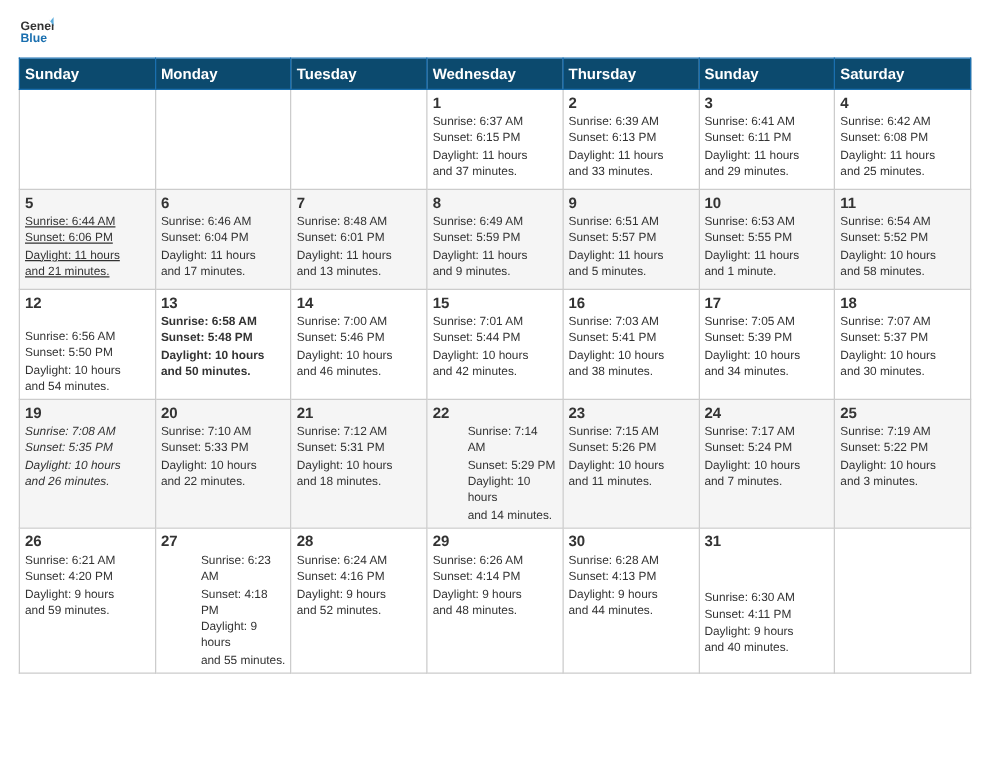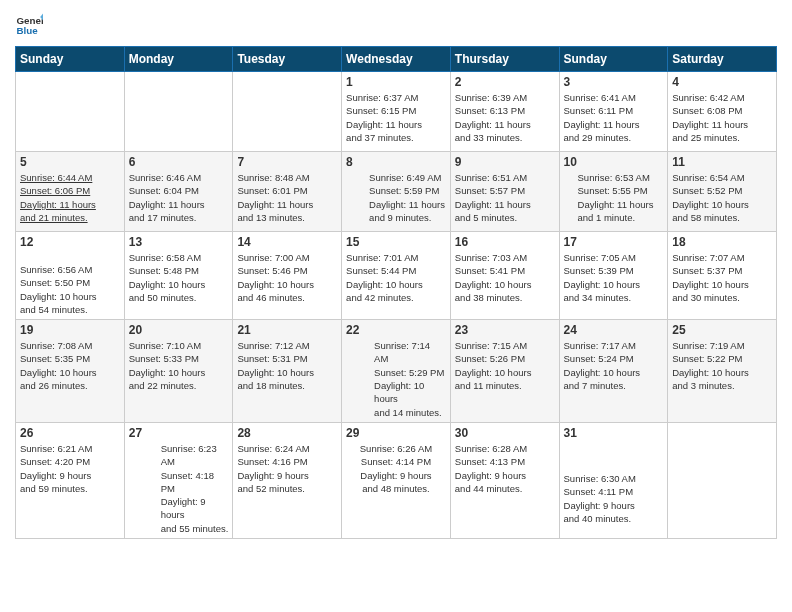--- a/index.html
+++ b/index.html
@@ -169,35 +169,35 @@
           </td>
           <td>
             <span class="day-number">7</span>
             <div class="day-info" style="white-space: pre-line;">Sunrise: 8:48 AM
 Sunset: 6:01 PM
 Daylight: 11 hours
 and 13 minutes.</div>
           </td>
           <td>
             <span class="day-number">8</span>
-            <div class="day-info" style="white-space: pre-line; margin-left: 23px;">Sunrise: 6:49 AM
+            <div class="day-info" style="white-space: pre-line;">Sunrise: 6:49 AM
 Sunset: 5:59 PM
 Daylight: 11 hours
 and 9 minutes.</div>
           </td>
           <td>
             <span class="day-number">9</span>
             <div class="day-info" style="white-space: pre-line;">Sunrise: 6:51 AM
 Sunset: 5:57 PM
 Daylight: 11 hours
 and 5 minutes.</div>
           </td>
           <td>
             <span class="day-number">10</span>
-            <div class="day-info" style="white-space: pre-line; margin-left: 14px;">Sunrise: 6:53 AM
+            <div class="day-info" style="white-space: pre-line;">Sunrise: 6:53 AM
 Sunset: 5:55 PM
 Daylight: 11 hours
 and 1 minute.</div>
           </td>
           <td>
             <span class="day-number">11</span>
             <div class="day-info" style="white-space: pre-line;">Sunrise: 6:54 AM
 Sunset: 5:52 PM
 Daylight: 10 hours
 and 58 minutes.</div>
@@ -206,21 +206,21 @@
         <tr>
           <td>
             <span class="day-number">12</span>
             <div class="day-info" style="white-space: pre-line; margin-top: 14px;">Sunrise: 6:56 AM
 Sunset: 5:50 PM
 Daylight: 10 hours
 and 54 minutes.</div>
           </td>
           <td>
             <span class="day-number">13</span>
-            <div class="day-info" style="white-space: pre-line;">Sunrise: 6:58 AM
+            <div class="day-info" style="white-space: pre-line; font-weight: bold;">Sunrise: 6:58 AM
 Sunset: 5:48 PM
 Daylight: 10 hours
 and 50 minutes.</div>
           </td>
           <td>
             <span class="day-number">14</span>
             <div class="day-info" style="white-space: pre-line;">Sunrise: 7:00 AM
 Sunset: 5:46 PM
 Daylight: 10 hours
 and 46 minutes.</div>
@@ -250,21 +250,21 @@
             <span class="day-number">18</span>
             <div class="day-info" style="white-space: pre-line;">Sunrise: 7:07 AM
 Sunset: 5:37 PM
 Daylight: 10 hours
 and 30 minutes.</div>
           </td>
         </tr>
         <tr>
           <td>
             <span class="day-number">19</span>
-            <div class="day-info" style="white-space: pre-line;">Sunrise: 7:08 AM
+            <div class="day-info" style="white-space: pre-line; font-style: italic;">Sunrise: 7:08 AM
 Sunset: 5:35 PM
 Daylight: 10 hours
 and 26 minutes.</div>
           </td>
           <td>
             <span class="day-number">20</span>
             <div class="day-info" style="white-space: pre-line;">Sunrise: 7:10 AM
 Sunset: 5:33 PM
 Daylight: 10 hours
 and 22 minutes.</div>
@@ -322,21 +322,21 @@
           </td>
           <td>
             <span class="day-number">28</span>
             <div class="day-info" style="white-space: pre-line;">Sunrise: 6:24 AM
 Sunset: 4:16 PM
 Daylight: 9 hours
 and 52 minutes.</div>
           </td>
           <td>
             <span class="day-number">29</span>
-            <div class="day-info" style="white-space: pre-line; text-align: center;">Sunrise: 6:26 AM
+            <div class="day-info" style="white-space: pre-line;">Sunrise: 6:26 AM
 Sunset: 4:14 PM
 Daylight: 9 hours
 and 48 minutes.</div>
           </td>
           <td>
             <span class="day-number">30</span>
             <div class="day-info" style="white-space: pre-line;">Sunrise: 6:28 AM
 Sunset: 4:13 PM
 Daylight: 9 hours
 and 44 minutes.</div>

